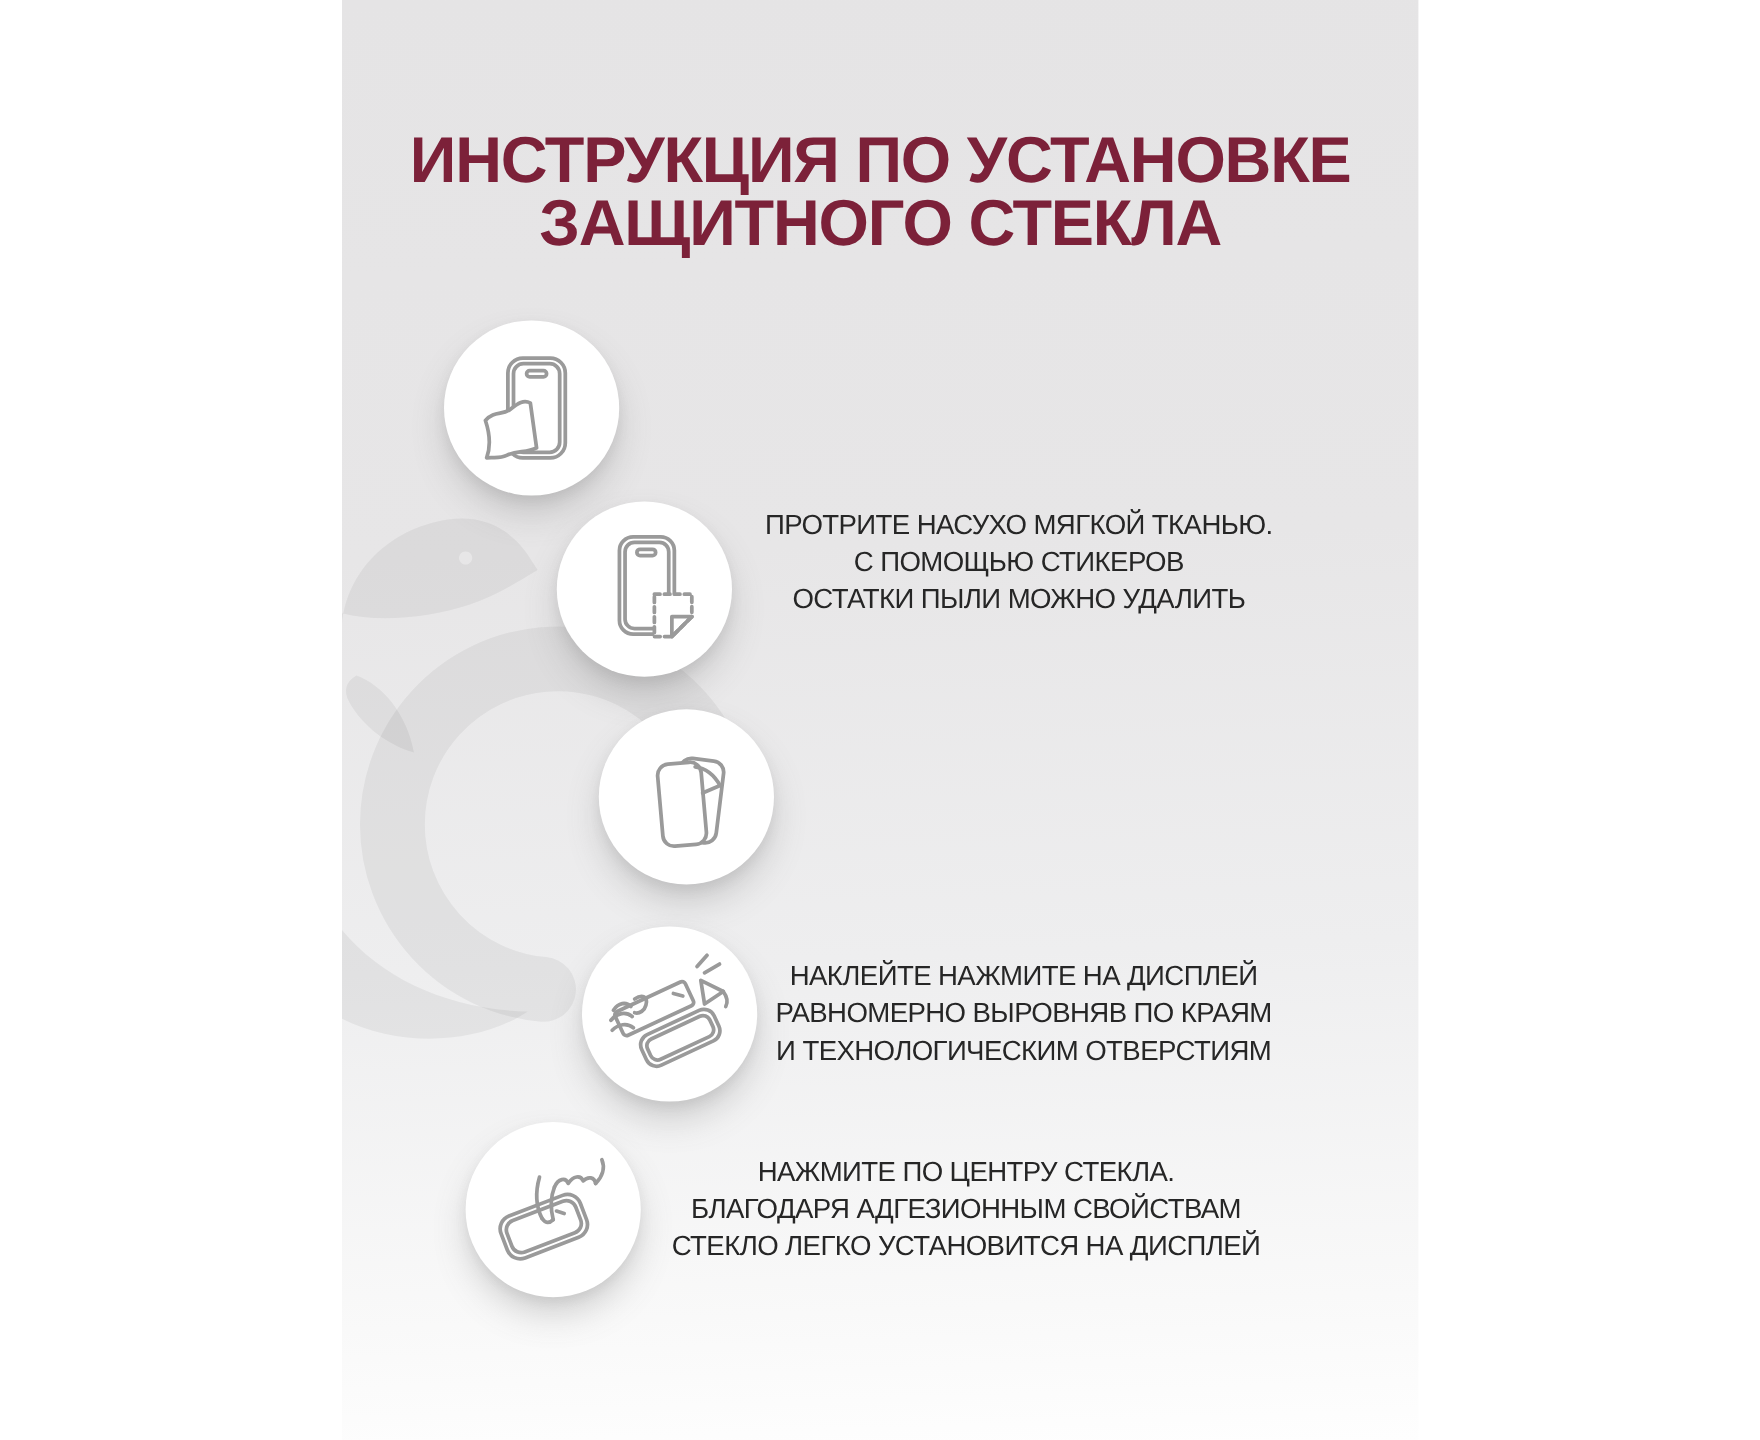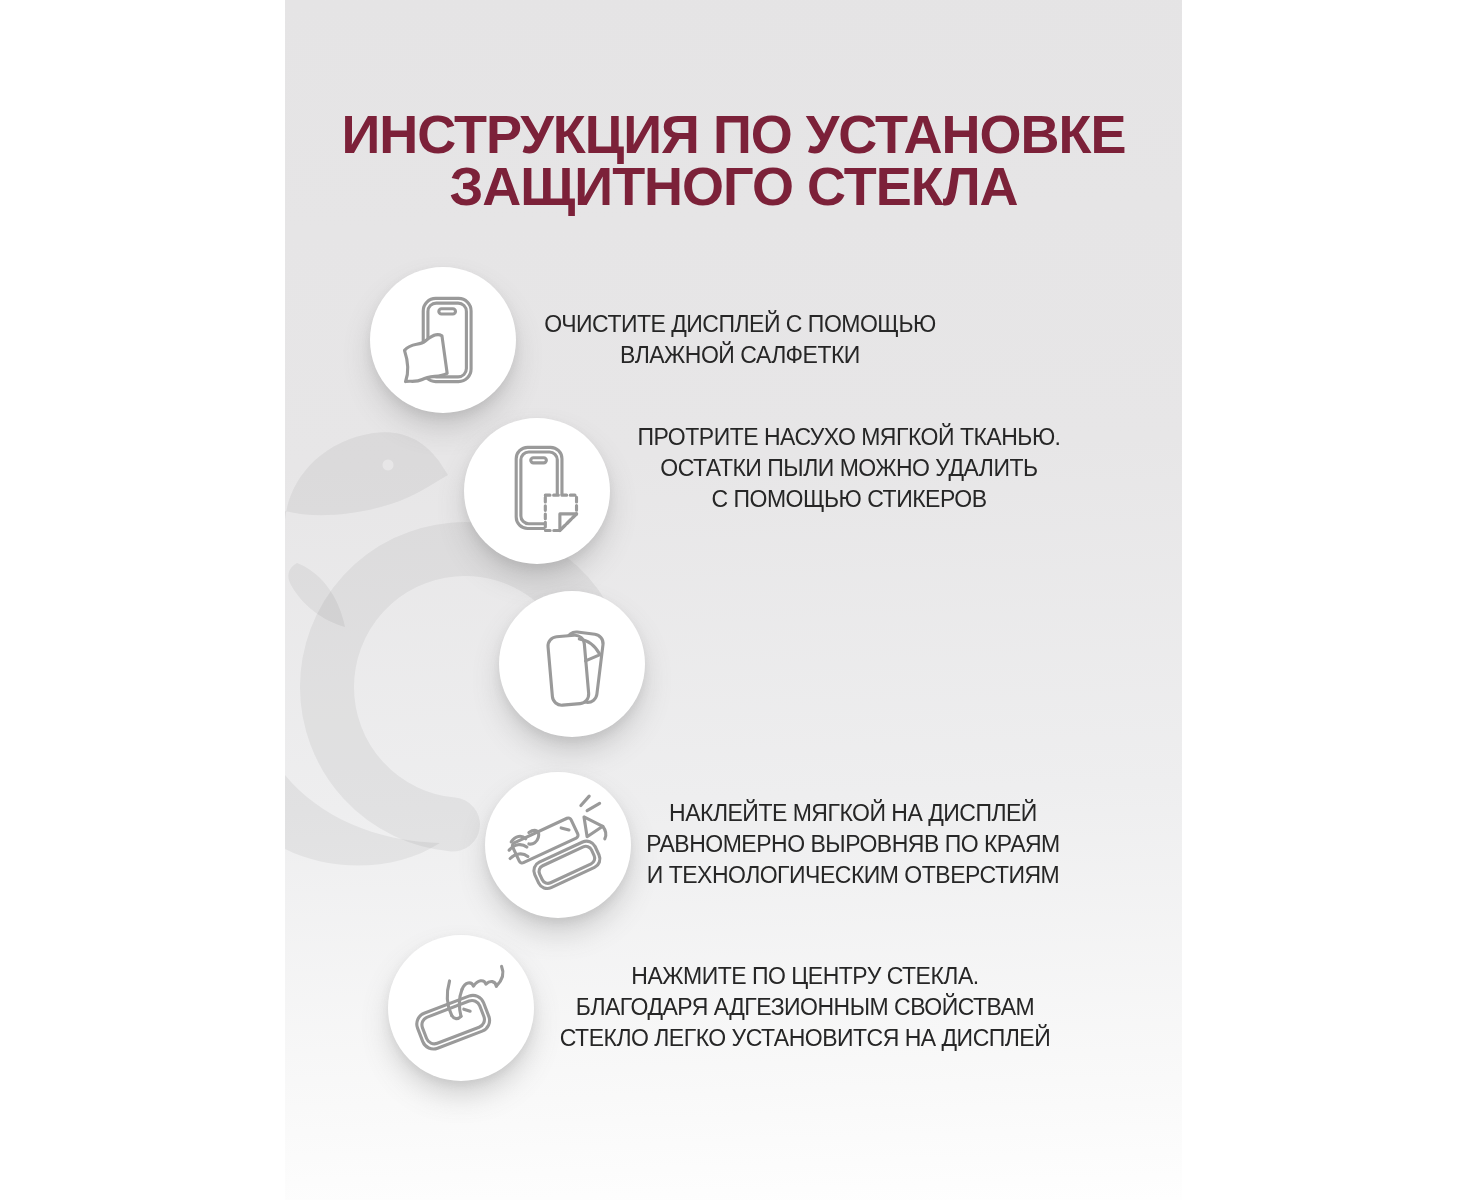--- a/index.html
+++ b/index.html
@@ -66,39 +66,35 @@
     </h1>
 
     <div class="circle c1">
       <svg viewBox="0 0 100 100" class="icon">
         <rect x="31" y="10" width="46" height="80" rx="12"></rect>
         <rect x="35.5" y="14.5" width="37" height="71" rx="8"></rect>
         <rect x="46" y="20" width="16" height="5" rx="2.5"></rect>
         <path d="M13,60 C 20,52 27,56 33,51 C 39,46 44,43 49,46 L 54,82 C 46,86 38,84 30,88 C 24,91 18,89 14,90 C 18,79 16,69 13,60 Z" fill="#ffffff"></path>
       </svg>
     </div>
-    <div class="step-text t1">
-      <div>ОЧИСТИТЕ ДИСПЛЕЙ С ПОМОЩЬЮ</div>
-      <div>ВЛАЖНОЙ САЛФЕТКИ</div>
-    </div>
 
     <div class="circle c2">
       <svg viewBox="0 0 100 100" class="icon">
         <rect x="30" y="8" width="44" height="78" rx="11"></rect>
         <rect x="34.5" y="12.5" width="35" height="69" rx="7.5"></rect>
         <rect x="44" y="18" width="15" height="5" rx="2.5"></rect>
         <path d="M58,54 H88 V72 L72,88 H58 Z" fill="#ffffff" stroke-dasharray="4.5 3.5"></path>
         <path d="M88,72 L72,72 L72,88"></path>
         <path d="M88,72 L72,88"></path>
       </svg>
     </div>
     <div class="step-text t2">
       <div>ПРОТРИТЕ НАСУХО МЯГКОЙ ТКАНЬЮ.</div>
+      <div>С ПОМОЩЬЮ СТИКЕРОВ</div>
       <div>ОСТАТКИ ПЫЛИ МОЖНО УДАЛИТЬ</div>
-      <div>С ПОМОЩЬЮ СТИКЕРОВ</div>
     </div>
 
     <div class="circle c3">
       <svg viewBox="0 0 100 100" class="icon">
         <rect x="42" y="20" width="35" height="66" rx="9" transform="rotate(7 59 53)"></rect>
         <rect x="29" y="23" width="35" height="66" rx="9" transform="rotate(-5 46 56)" fill="#ffffff"></rect>
         <path d="M57,26 C 65,27 72,32 77,41 L 63,47"></path>
       </svg>
     </div>
 
@@ -114,21 +110,21 @@
         <path d="M3,55 C 8,49 15,48 20,52"></path>
         <path d="M4,63 C 9,58 16,57 21,61"></path>
         <path d="M22,38 C 28,34 33,36 31,43 C 30,47 26,50 22,49"></path>
         <path d="M75,23 L93,32 L78,42 Z" fill="#ffffff"></path>
         <path d="M93,32 C 96,36 97,40 95,44"></path>
         <path d="M72,12 L80,3"></path>
         <path d="M78,17 L90,10"></path>
       </svg>
     </div>
     <div class="step-text t4">
-      <div>НАКЛЕЙТЕ МЯГКОЙ НА ДИСПЛЕЙ</div>
+      <div>НАКЛЕЙТЕ НАЖМИТЕ НА ДИСПЛЕЙ</div>
       <div>РАВНОМЕРНО ВЫРОВНЯВ ПО КРАЯМ</div>
       <div>И ТЕХНОЛОГИЧЕСКИМ ОТВЕРСТИЯМ</div>
     </div>
 
     <div class="circle c5">
       <svg viewBox="0 0 100 100" class="icon">
         <g transform="rotate(-21 44 62)">
           <rect x="8" y="45" width="68" height="36" rx="11"></rect>
           <rect x="12.5" y="49.5" width="59" height="27" rx="8"></rect>
           <line x1="56" y1="55" x2="61" y2="59"></line>

